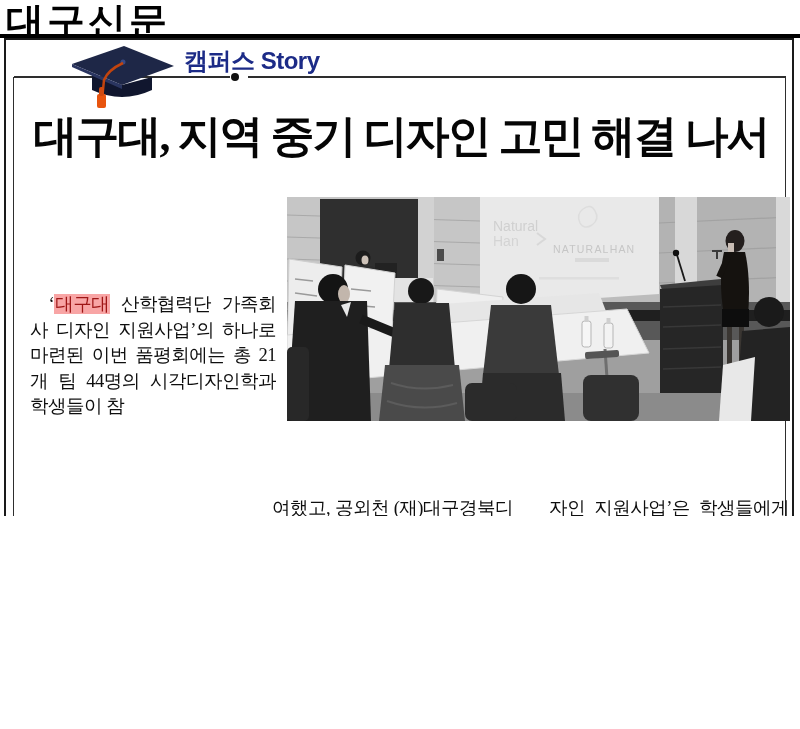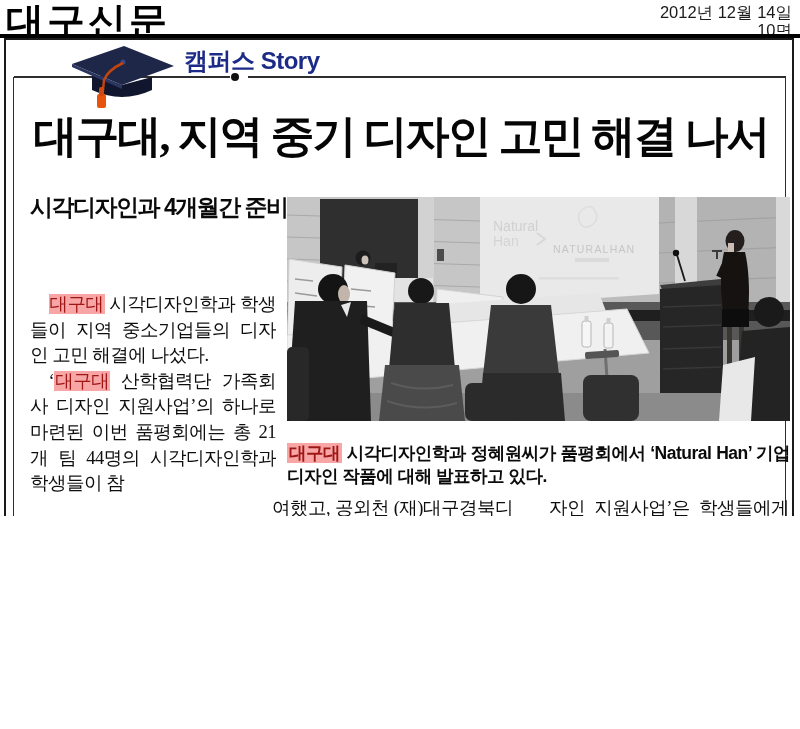--- a/index.html
+++ b/index.html
@@ -59,45 +59,40 @@
 
   .dim-note{right:8px;top:706px;font-family:"Liberation Sans",sans-serif;font-size:16px;
     color:#3c3c3c;letter-spacing:0.5px;}
 </style>
 </head>
 <body>
 
 <div class="page">
 
   <div class="abs masthead-title">대구신문</div>
-  <div class="abs date-block">
-    <div>2012년 12월 14일</div>
-    <div>10면</div>
-  </div>
   <div class="abs thick-rule"></div>
 
   <div class="abs outer-box"></div>
   <div class="abs inner-frame"></div>
   <div class="abs rule-seg rule-a"></div>
   <div class="abs rule-dot"></div>
   <div class="abs rule-seg rule-b"></div>
 
   <svg class="abs cap-icon" viewBox="0 0 112 66">
     <polygon points="6,22 58,4 108,24 56,43" fill="#1e2747"></polygon>
     <path d="M26,33 L26,48 Q56,62 86,48 L86,35 L56,43 Z" fill="#10162e"></path>
     <polygon points="6,22 56,43 56,47 6,25" fill="#2a3560"></polygon>
     <circle cx="57" cy="20" r="2.5" fill="#394a85"></circle>
     <path d="M57,21 Q42,28 38,38 L36,58" stroke="#c2440e" stroke-width="2.5" fill="none"></path>
     <rect x="31" y="52" width="9" height="14" rx="2" fill="#e8540e"></rect>
     <rect x="33" y="45" width="5" height="9" rx="2" fill="#d04a10"></rect>
   </svg>
   <div class="abs section-label">캠퍼스 Story</div>
 
   <h1 class="abs headline" style="margin:0;text-align:center;">대구대, 지역 중기 디자인 고민 해결 나서</h1>
-  <div class="abs subhead subhead-1">시각디자인과 4개월간 준비</div>
 
   <svg class="abs photo" viewBox="0 0 503 224">
     <rect x="0" y="0" width="503" height="224" fill="#bcbcbc"></rect>
 
     <rect x="0" y="0" width="193" height="108" fill="#c6c6c6"></rect>
     <g stroke="#a9a9a9" stroke-width="1.2">
       <line x1="0" y1="18" x2="193" y2="24"></line>
         <line x1="0" y1="40" x2="193" y2="46"></line>
       <line x1="0" y1="62" x2="193" y2="68"></line>
         <line x1="0" y1="84" x2="193" y2="90"></line>
@@ -216,26 +211,22 @@
       <circle cx="482" cy="115" r="15" fill="#1a1a1a"></circle>
       <polygon points="455,134 503,130 503,224 448,224" fill="#232323"></polygon>
       <polygon points="436,168 468,160 464,224 432,224" fill="#e8e8e8"></polygon>
     </g>
 
     <rect x="178" y="186" width="52" height="38" rx="7" fill="#2b2b2b"></rect>
     <rect x="296" y="178" width="56" height="46" rx="8" fill="#303030"></rect>
     <rect x="0" y="150" width="22" height="74" rx="5" fill="#282828"></rect>
   </svg>
 
-  <div class="abs caption">
-      <p class="para"><span class="hl">대구대</span><span> 시각디자인학과 정혜원씨가 품평회에서 ‘Natural Han’ 기업 디자인 작품에 대해 발표하고 있다.</span></p>
-    </div>
 
   <div class="abs col col-1">
-      <p class="para indent"><span class="hl">대구대</span><span> 시각디자인학과 학생들이 지역 중소기업들의 디자인 고민 해결에 나섰다.</span></p>
       <p class="para indent"><span>‘</span><span class="hl">대구대</span><span> 산학협력단 가족회사 디자인 지원사업’의 하나로 마련된 이번 품평회에는 총 21개 팀 44명의 시각디자인학과 학생들이 참</span></p>
     </div>
   <div class="abs col col-2">
       <p class="para"><span>여했고, 공외천 (재)대구경북디자인센터 기업지원실장, 이장우 (사)한국디자인기업협회 대구·경북지회장 등 외부 전문가들이 심사위원으로 위촉돼 학생들이 제작한 디자인 작품들을 평가하고 전문적인 조언을 아끼지 않았다.</span></p>
       <p class="para indent"><span>‘</span><span class="hl">대구대</span><span> 산학협력단 가족회사 디</span></p>
     </div>
   <div class="abs col col-3">
     <p class="para"><span>자인 지원사업’은 학생들에게는 실무 중심의 현장 수업 기회를 제공하고, 예산과 디자인 역량이 열악한 가족회사들은 학생들의 참신한 아이디어와 디자인 전문가들로부터 자문을 받은 기업 로고 및 브랜드에 대한 경쟁력을 높일 수 있다는 점에서 의미가 있다.</span></p>
       <span class="reporter">남승현기자</span>
   </div>

